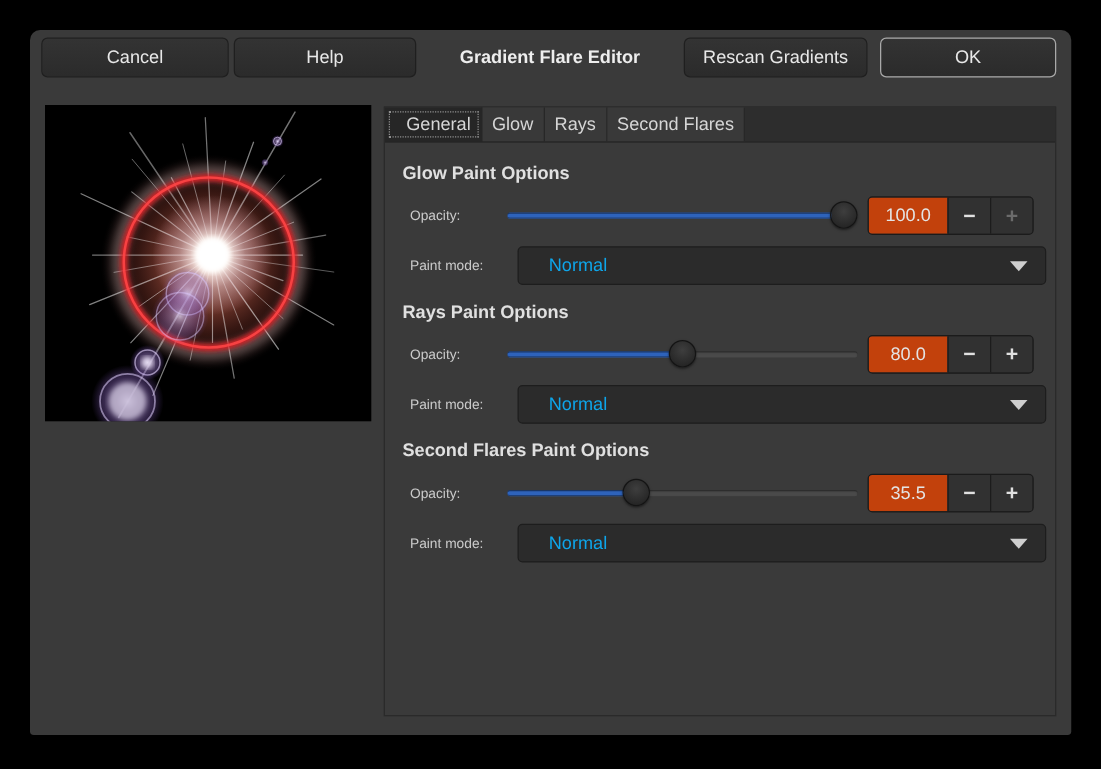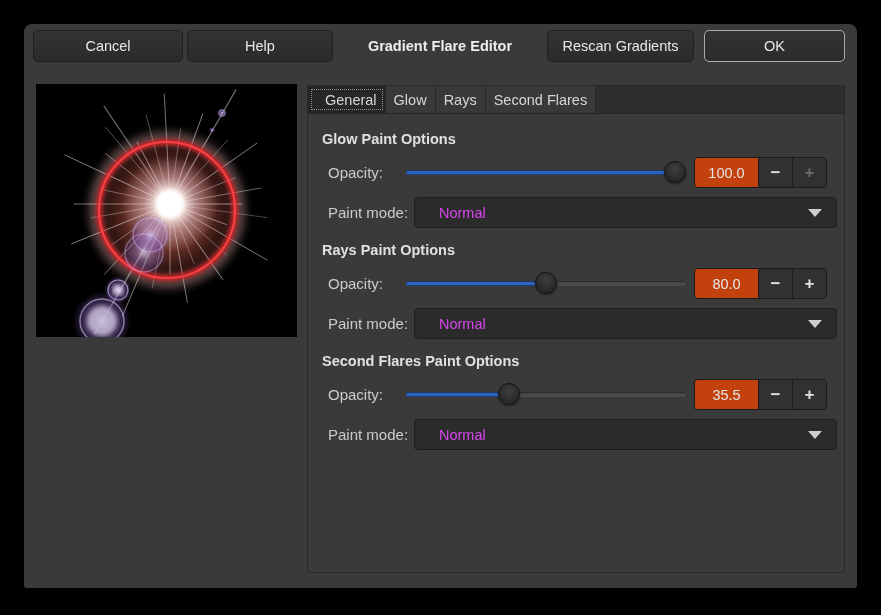--- a/index.html
+++ b/index.html
@@ -33,21 +33,21 @@
     background:#393939; border-right:1px solid #272727; cursor:default; }
   .tab.active { background:#262626; outline:1px dotted #8f8f8f; outline-offset:-4px;padding-left:17px; }
   .tabbar-rest { flex:1; background:#2d2d2d; }
 
   .page { padding-top:3px; }
   .section { margin-top:12px; }
   .section-heading { margin:0 0 8px 14px; line-height:20px; font-size:14.5px; font-weight:bold; color:#e0e0e0; }
   .row { display:flex; align-items:center; height:31px; margin:9px 17px 0 20px; }
   .row.first { margin-top:0; }
   .row.paint { margin-right:7px; }
-  .row-label { width:72px; flex-shrink:0; color:#cbcbcb; font-size:15px; }
+  .row-label { width:72px; flex-shrink:0; color:#cbcbcb; font-size:11px; }
   .row.paint .row-label { width:86px; }
 
   
   .slider { flex:1; position:relative; height:31px; margin:0 8px 0 6px; }
   .track { position:absolute; left:0; right:0; top:13px; height:5px; border-radius:2px;
     background:#4a4a4a; box-shadow:inset 0 1px 1px rgba(0,0,0,.45); }
   .fill { position:absolute; left:0; top:13px; height:5px; border-radius:2px;
     box-shadow:inset 0 1px 0 rgba(0,0,0,.45), inset 0 -1px 0 rgba(0,0,0,.35); }
   .handle { position:absolute; top:4px; width:22px; height:22px; border-radius:50%;
     background:radial-gradient(circle at 50% 36%, #3e3e3e, #262626 75%);
@@ -59,21 +59,21 @@
   .spin-value { width:63px; display:flex; align-items:center; justify-content:center;
     color:#e4e4e4; font-size:14.5px; background:#c2410c; }
   .spin-btn { width:34px; display:flex; align-items:center; justify-content:center;
     background:#313131; border-left:1px solid #1c1c1c; color:#e0e0e0;
     font-size:17px; font-weight:bold; cursor:default; }
   .spin-btn.disabled { color:#6b6b6b; }
 
   
   .dropdown { flex:1; height:31px; display:flex; align-items:center;
     background:#2b2b2b; border:1px solid #1d1d1d; border-radius:4px;
-    padding:0 14px 0 24px; color:#d946ef; font-size:14.5px; cursor:default; }
+    padding:0 14px 0 24px; color:#0ea5e9; font-size:14.5px; cursor:default; }
   .dropdown .arrow { margin-left:auto; width:0; height:0;
     border-left:7px solid transparent; border-right:7px solid transparent;
     border-top:8px solid #cfcfcf; }
 </style>
 </head>
 <body>
 
 <div class="dialog">
 
   <div class="header">

